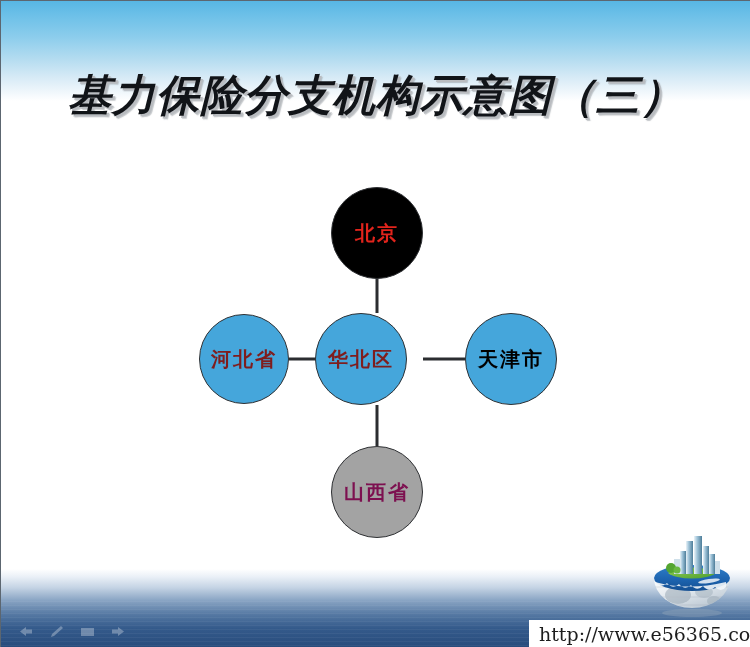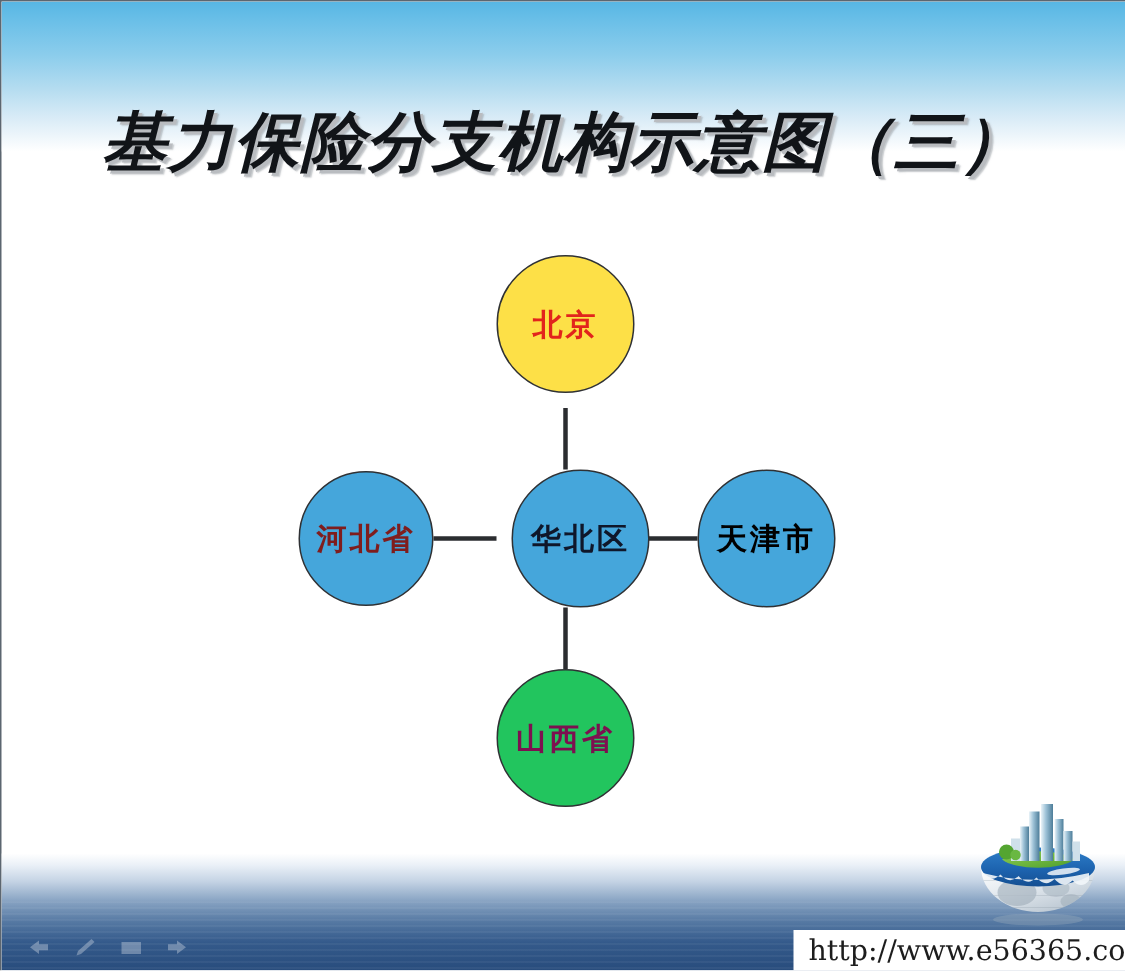--- a/index.html
+++ b/index.html
@@ -183,33 +183,33 @@
 
   <div id="diagram">
 
     <svg id="connector-layer" viewBox="0 0 750 647">
       <line x1="376" y1="312" x2="376" y2="271" stroke="#2b2d30" stroke-width="3"></line>
       <line x1="376" y1="404" x2="376" y2="445" stroke="#2b2d30" stroke-width="3"></line>
       <line x1="330" y1="358" x2="288" y2="358" stroke="#2b2d30" stroke-width="3"></line>
       <line x1="422" y1="358" x2="464" y2="358" stroke="#2b2d30" stroke-width="3"></line>
     </svg>
 
-    <div class="node red" id="node-north" style="left: 330px; top: 169px; width: 92px; height: 92px; color: rgb(226, 36, 28); background: #fde047; border-color: rgb(47, 49, 52);">
+    <div class="node red" id="node-north" style="left: 330px; top: 186px; width: 92px; height: 92px; color: rgb(226, 36, 28); background: #000000; border-color: rgb(47, 49, 52);">
       <span>北京</span>
     </div>
     <div class="node red" id="node-west" style="left: 198px; top: 313px; width: 90px; height: 90px; color: #7f1d1d; background: rgb(69, 166, 219); border-color: rgb(47, 49, 52);">
       <span>河北省</span>
     </div>
-    <div class="node dark" id="node-center" style="left: 340px; top: 312px; width: 92px; height: 92px; color: #0f172a; background: rgb(69, 166, 219); border-color: rgb(47, 49, 52);">
+    <div class="node dark" id="node-center" style="left: 314px; top: 312px; width: 92px; height: 92px; color: #7f1d1d; background: rgb(69, 166, 219); border-color: rgb(47, 49, 52);">
       <span>华北区</span>
     </div>
     <div class="node red" id="node-east" style="left: 464px; top: 312px; width: 92px; height: 92px; color: #000000; background: rgb(69, 166, 219); border-color: rgb(47, 49, 52);">
       <span>天津市</span>
     </div>
-    <div class="node plum" id="node-south" style="left: 330px; top: 445px; width: 92px; height: 92px; color: rgb(125, 16, 80); background: #22c55e; border-color: rgb(47, 49, 52);">
+    <div class="node plum" id="node-south" style="left: 330px; top: 445px; width: 92px; height: 92px; color: rgb(125, 16, 80); background: #a3a3a3; border-color: rgb(47, 49, 52);">
       <span>山西省</span>
     </div>
   </div>
 
   <div id="globe-logo">
     <svg viewBox="0 0 96 96" width="96" height="96">
       <defs>
         <linearGradient id="gOceanTop" x1="0" y1="0" x2="0" y2="1">
           <stop offset="0%" stop-color="#2f7fc9"></stop>
           <stop offset="55%" stop-color="#1d64b0"></stop>

